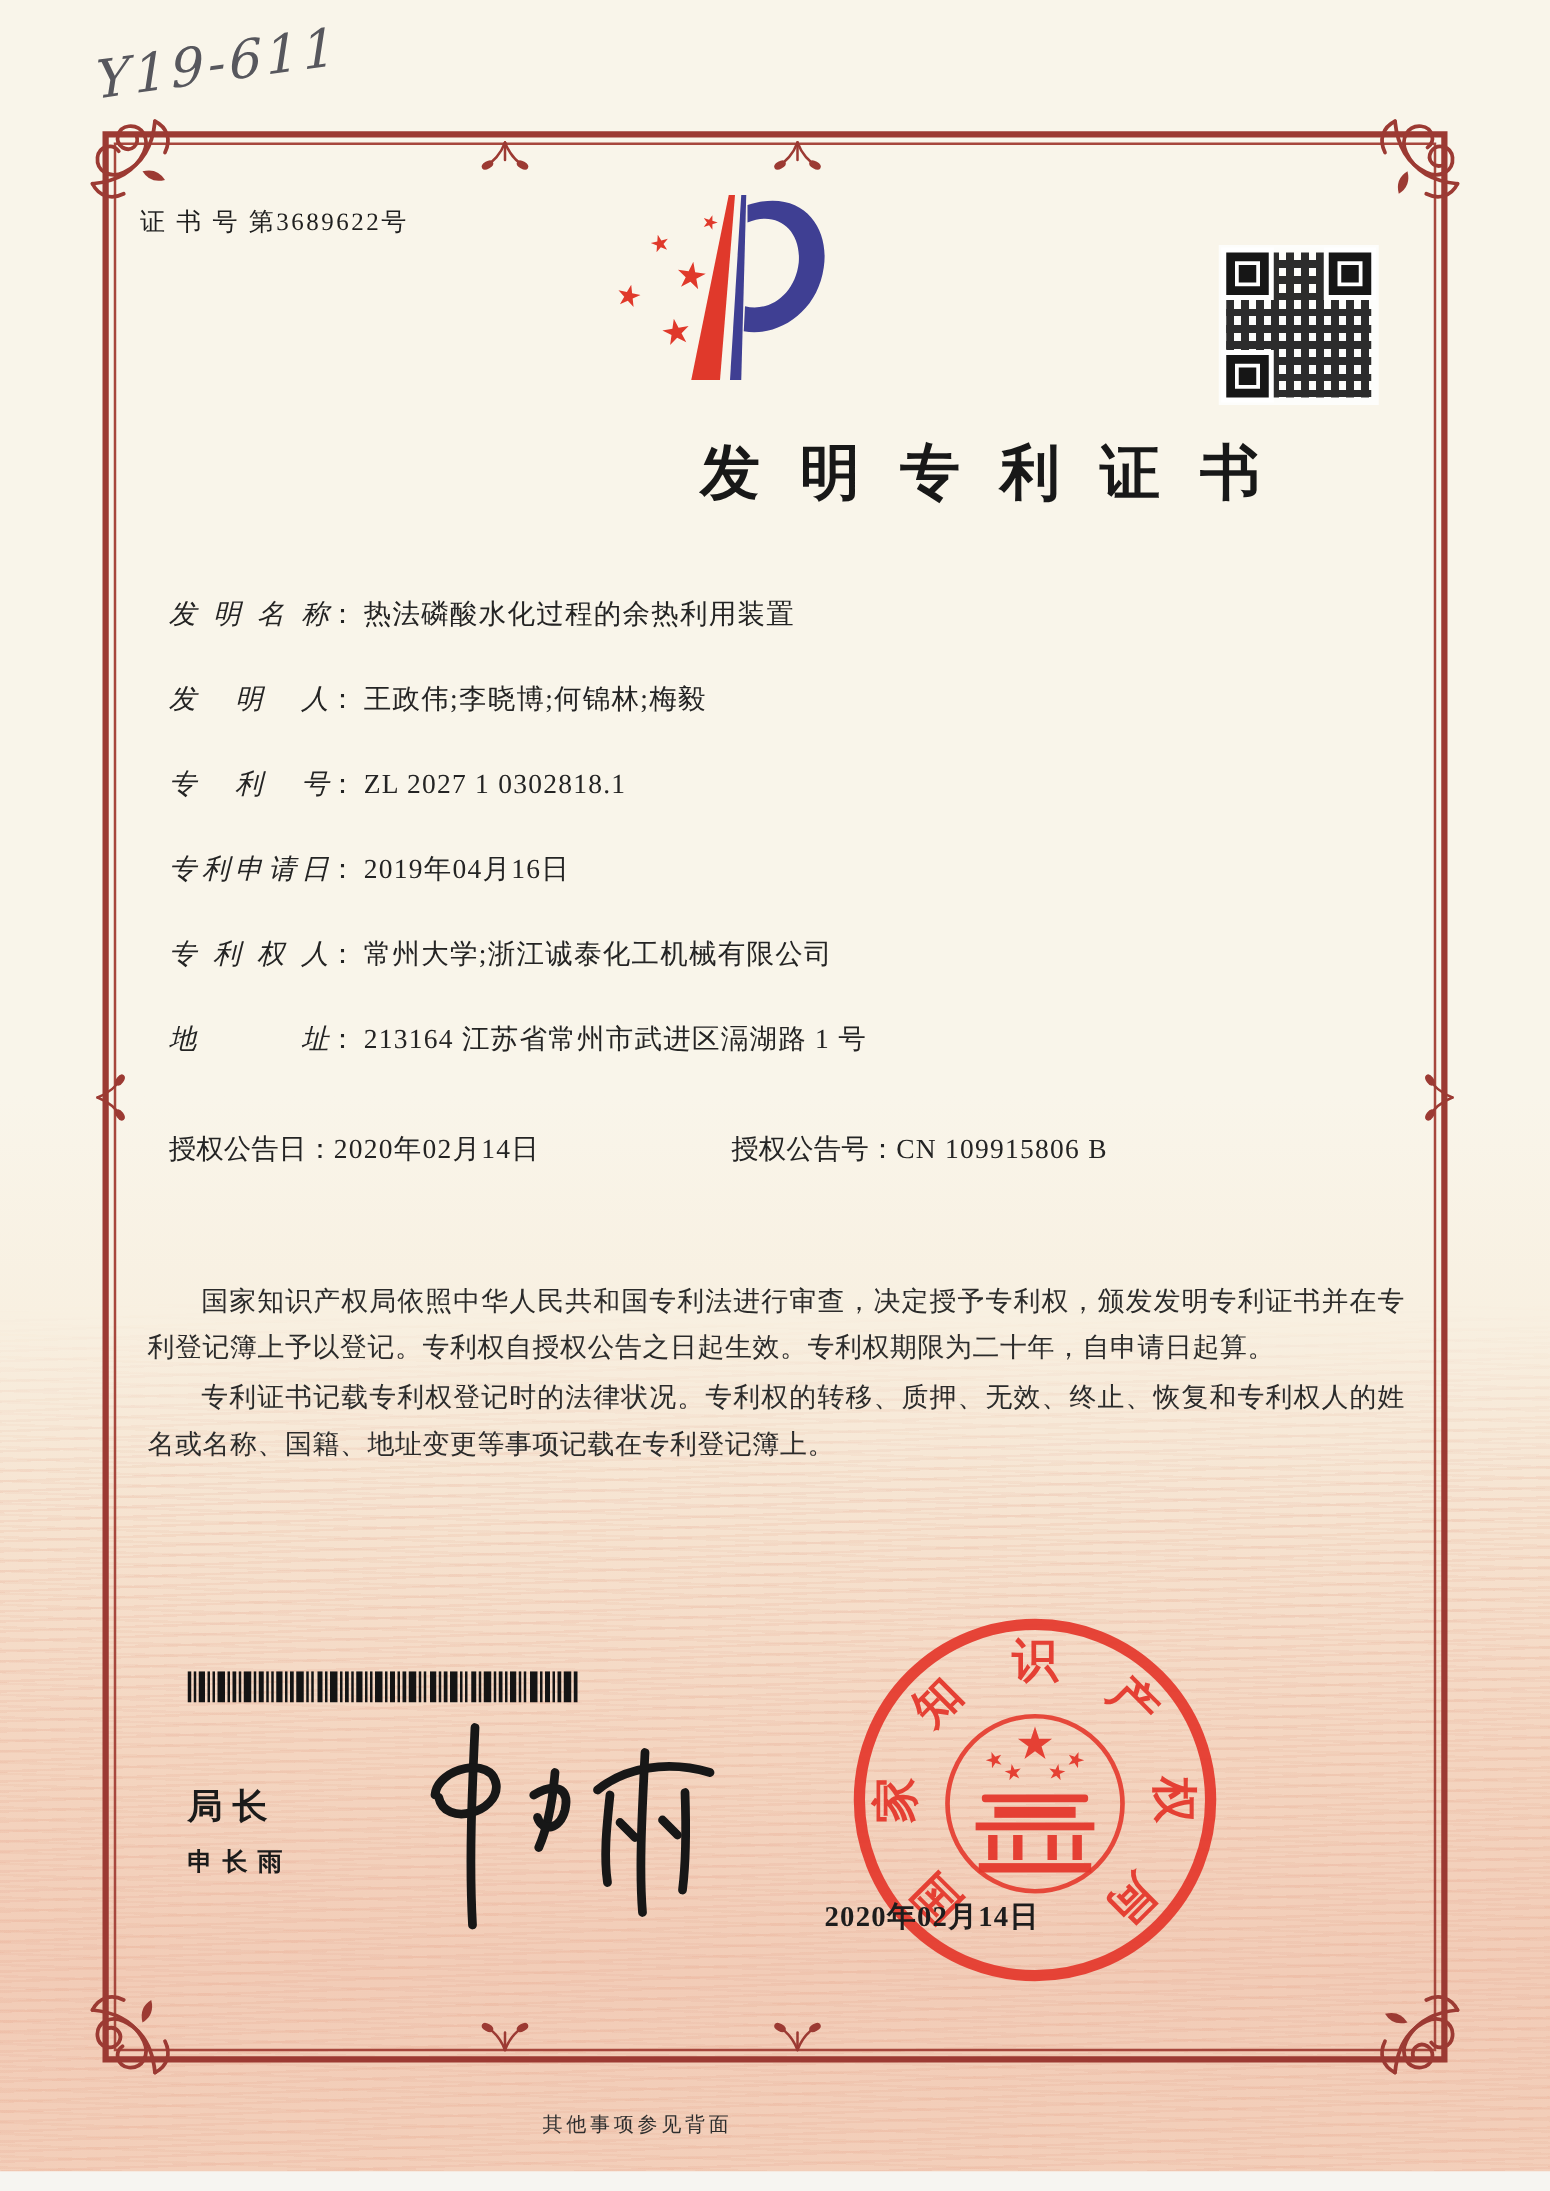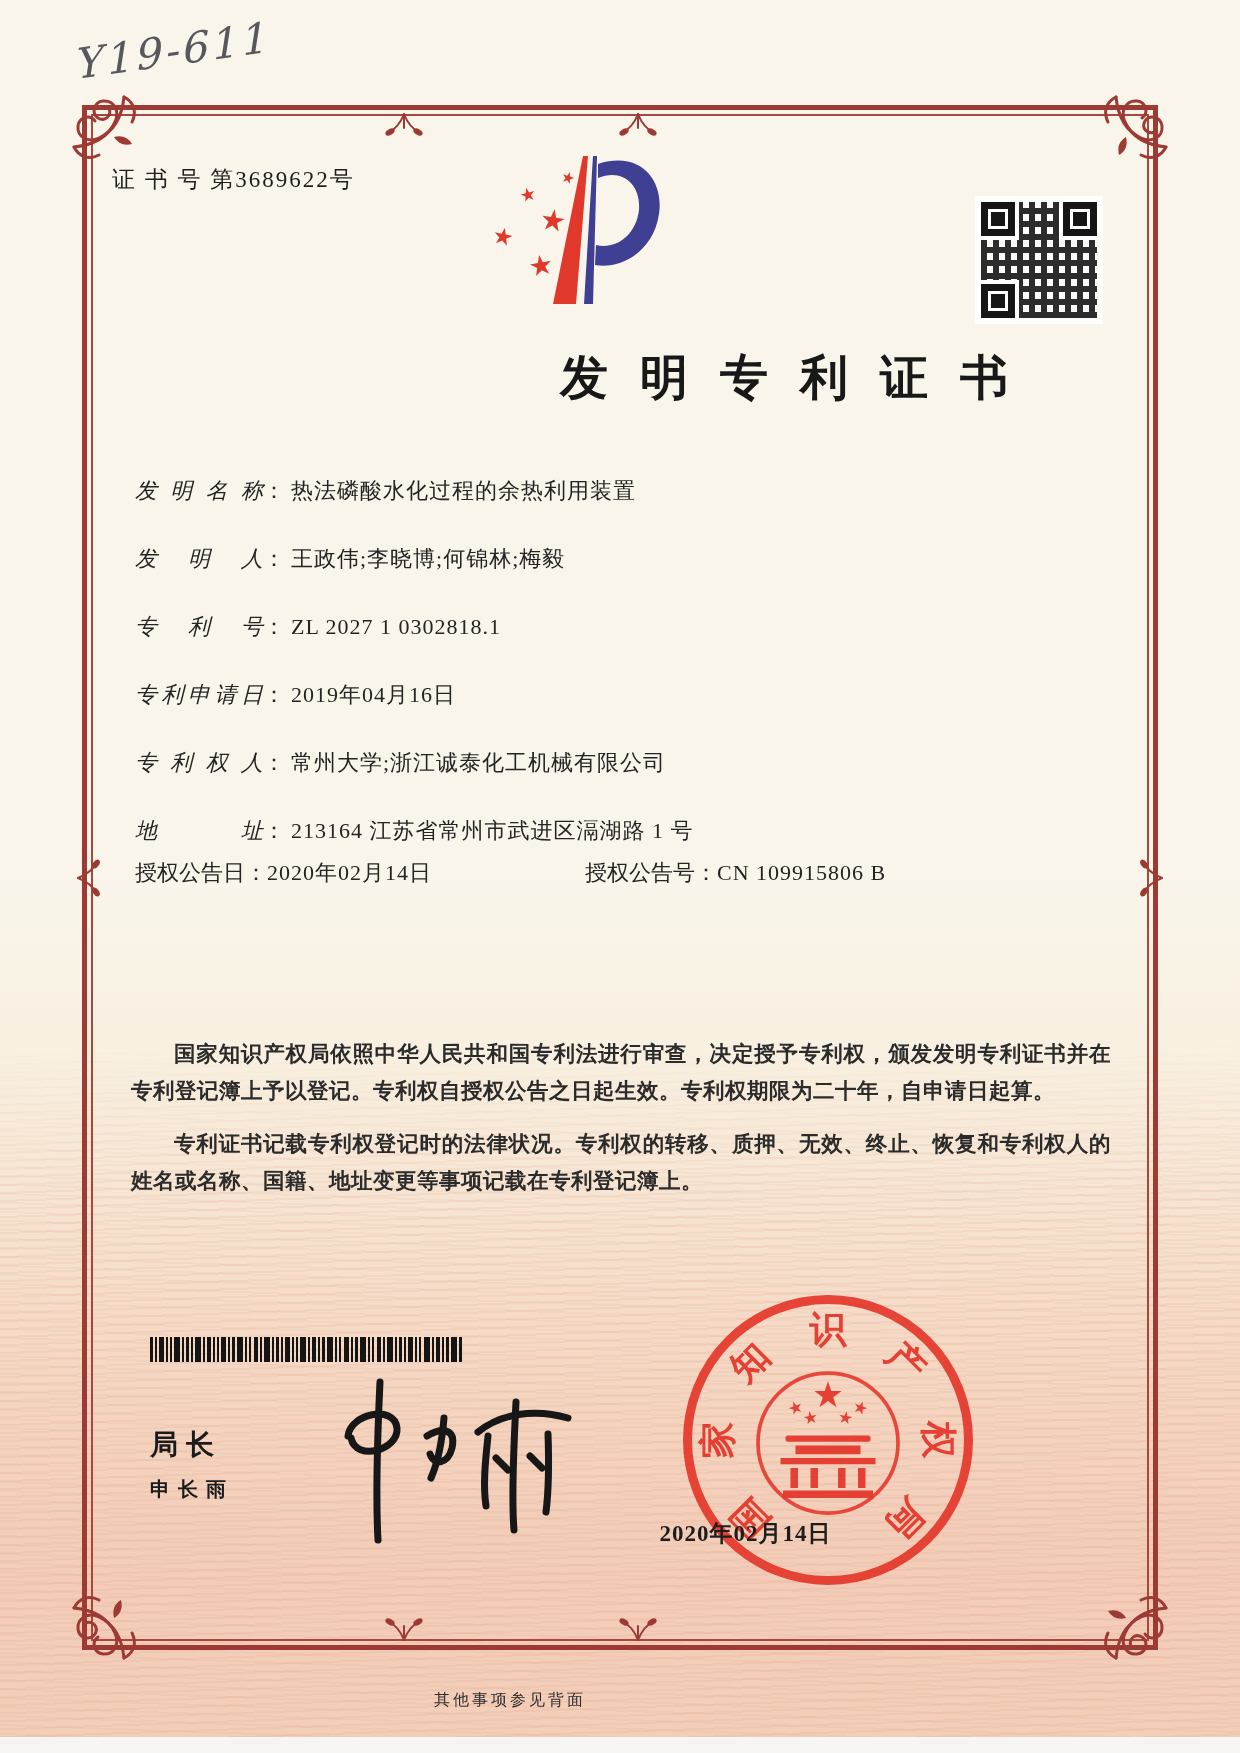--- a/index.html
+++ b/index.html
@@ -31,21 +31,21 @@
   .sprig.b1{left:382px;top:1612px;transform:scaleY(-1);}
   .sprig.b2{left:616px;top:1612px;transform:scaleY(-1);}
   .sideorn{position:absolute;width:30px;height:44px;}
   .sideorn.l{left:76px;top:856px;}
   .sideorn.r{right:76px;top:856px;transform:scaleX(-1);}
 
   
   .annotation{position:absolute;left:76px;top:26px;font-family:"DejaVu Serif",serif;
     font-style:italic;font-size:42px;color:#46464e;transform:rotate(-8deg) skewX(-6deg);
     letter-spacing:3px;opacity:.9;}
-  .cert-no{position:absolute;left:112px;top:164px;font-size:23px;letter-spacing:2px;color:#1f1f1f;}
+  .cert-no{position:absolute;left:112px;top:164px;font-size:20px;letter-spacing:2px;color:#1f1f1f;}
   .logo{position:absolute;left:452px;top:142px;width:214px;height:176px;}
   .qr{position:absolute;left:975px;top:196px;width:128px;height:128px;background:#fdfdfb;padding:4px;box-sizing:border-box;}
   .qr-mods{position:absolute;inset:6px;
     background:
       repeating-linear-gradient(90deg,#1b1b1b 0 6px,transparent 6px 12px),
       repeating-linear-gradient(0deg,#1b1b1b 0 6px,transparent 6px 13px);
     opacity:.92;}
   .finder{position:absolute;width:34px;height:34px;border:7px solid #161616;background:#fff;box-sizing:border-box;box-shadow:0 0 0 4px #fff;}
   .finder::after{content:"";position:absolute;left:3px;top:3px;width:14px;height:14px;background:#161616;}
   .finder.tl{left:6px;top:6px;}
@@ -54,27 +54,27 @@
 
   .title{position:absolute;left:0;top:346px;width:1040px;text-align:right;
     font-size:48px;font-weight:700;letter-spacing:32px;color:#181818;}
 
   
   .fields{position:absolute;left:135px;top:476px;width:990px;}
   .frow{height:68px;font-size:22px;color:#242424;white-space:nowrap;}
   .flabel{display:inline-block;width:128px;text-align:justify;text-align-last:justify;vertical-align:top;font-style:italic;}
   .fcolon{display:inline-block;margin-right:6px;}
   .fvalue{letter-spacing:1px;}
-  .grant-row{position:absolute;top:858px;left:135px;width:990px;font-size:22px;white-space:nowrap;color:#242424;}
+  .grant-row{position:absolute;top:904px;left:135px;width:990px;font-size:22px;white-space:nowrap;color:#242424;}
   .grant-right{position:absolute;left:450px;top:0;}
 
   
   .paras{position:absolute;left:115px;top:1020px;width:1012px;font-size:21.5px;line-height:37px;
     text-align:justify;color:#2b2b2b;}
-  .paras p{margin:16px;text-indent:2em;letter-spacing:.5px;font-weight:bold;}
+  .paras p{margin:3px;text-indent:2em;letter-spacing:.5px;}
 
   
   .barcode{position:absolute;left:150px;top:1337px;width:314px;height:25px;}
   .director-title{position:absolute;left:150px;top:1426px;font-family:"Liberation Sans","DejaVu Sans",sans-serif;
     font-size:28px;font-weight:700;letter-spacing:8px;color:#1b1b1b;}
   .director-name{position:absolute;left:150px;top:1476px;font-family:"Liberation Sans","DejaVu Sans",sans-serif;
     font-size:20px;font-weight:700;letter-spacing:8px;color:#1b1b1b;}
   .signature{position:absolute;left:318px;top:1374px;width:268px;height:180px;}
 
   .seal{position:absolute;left:683px;top:1295px;width:290px;height:290px;border-radius:50%;

